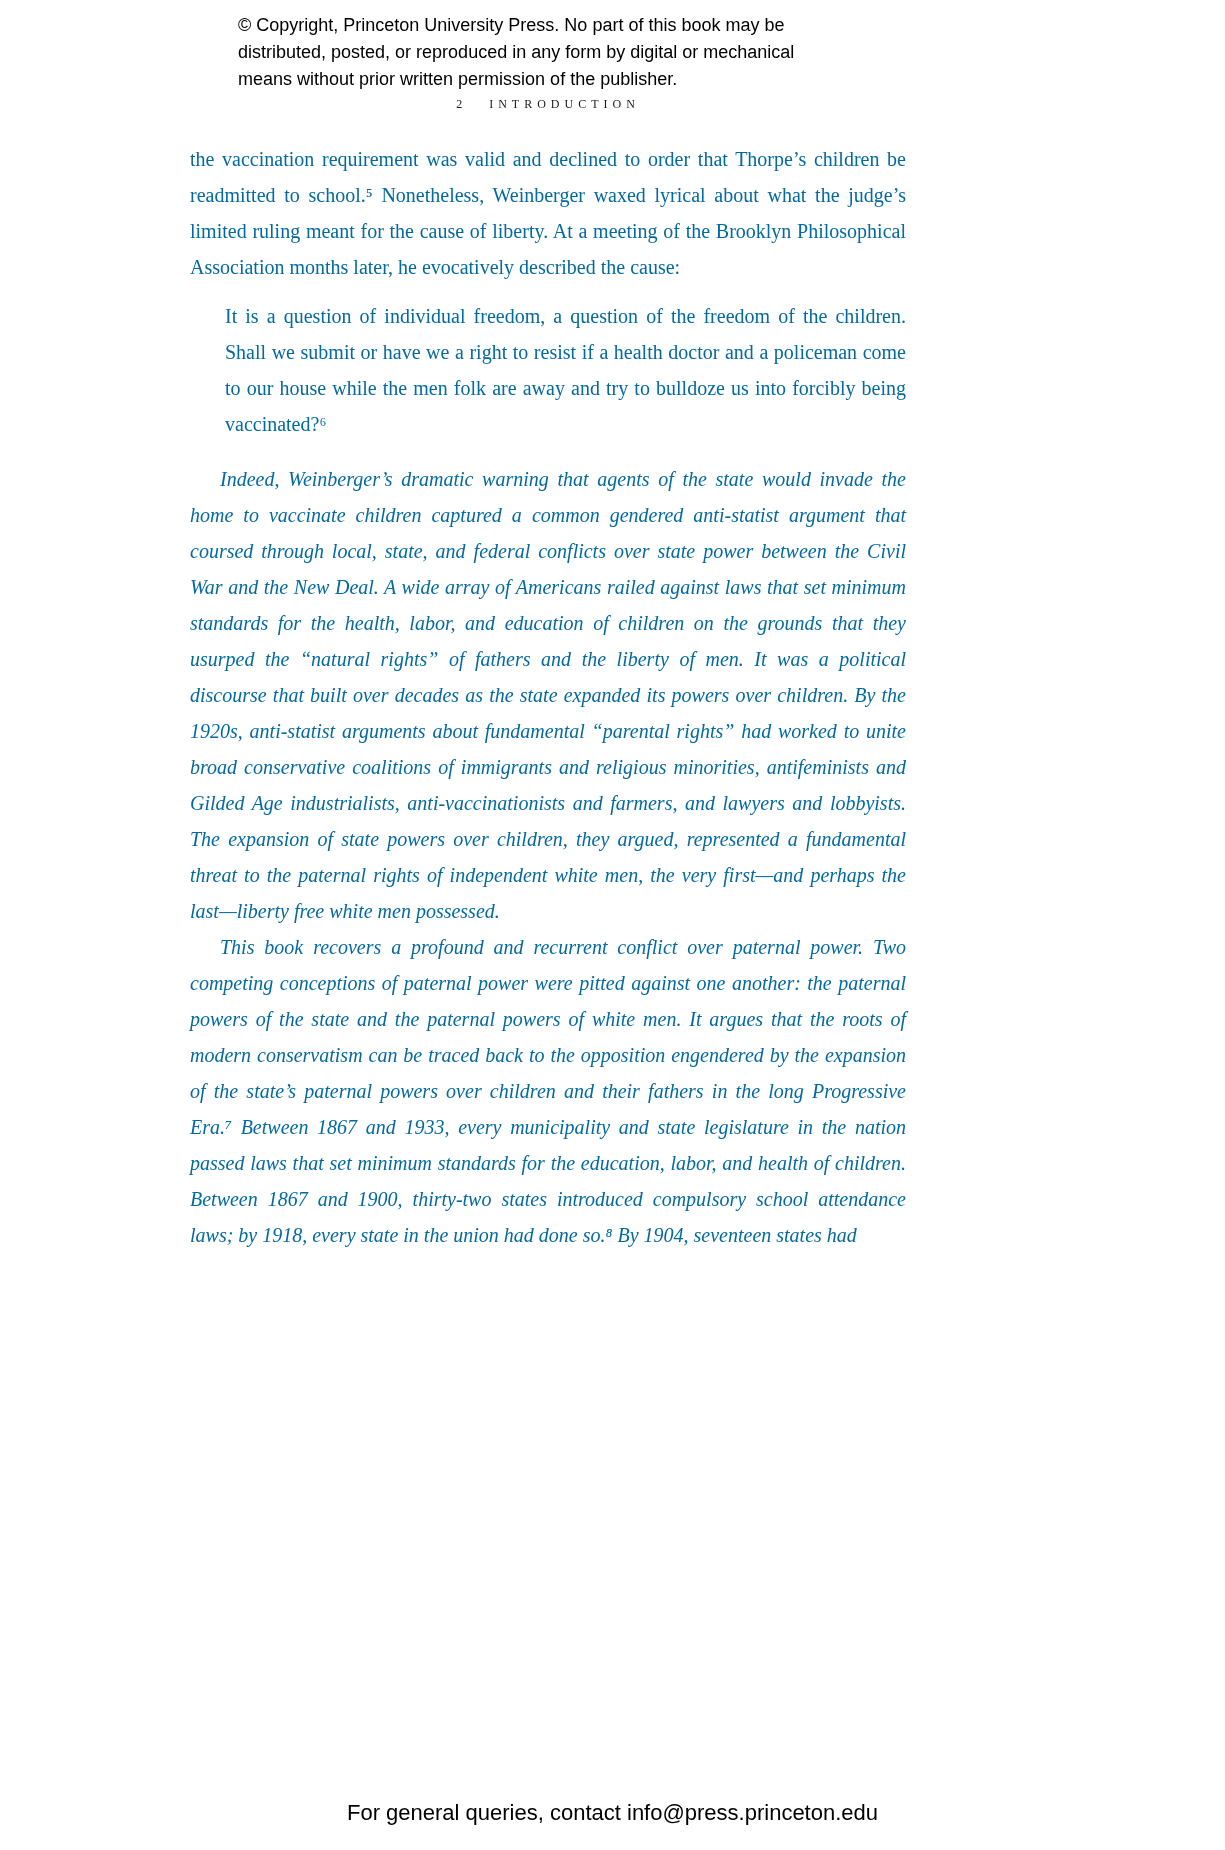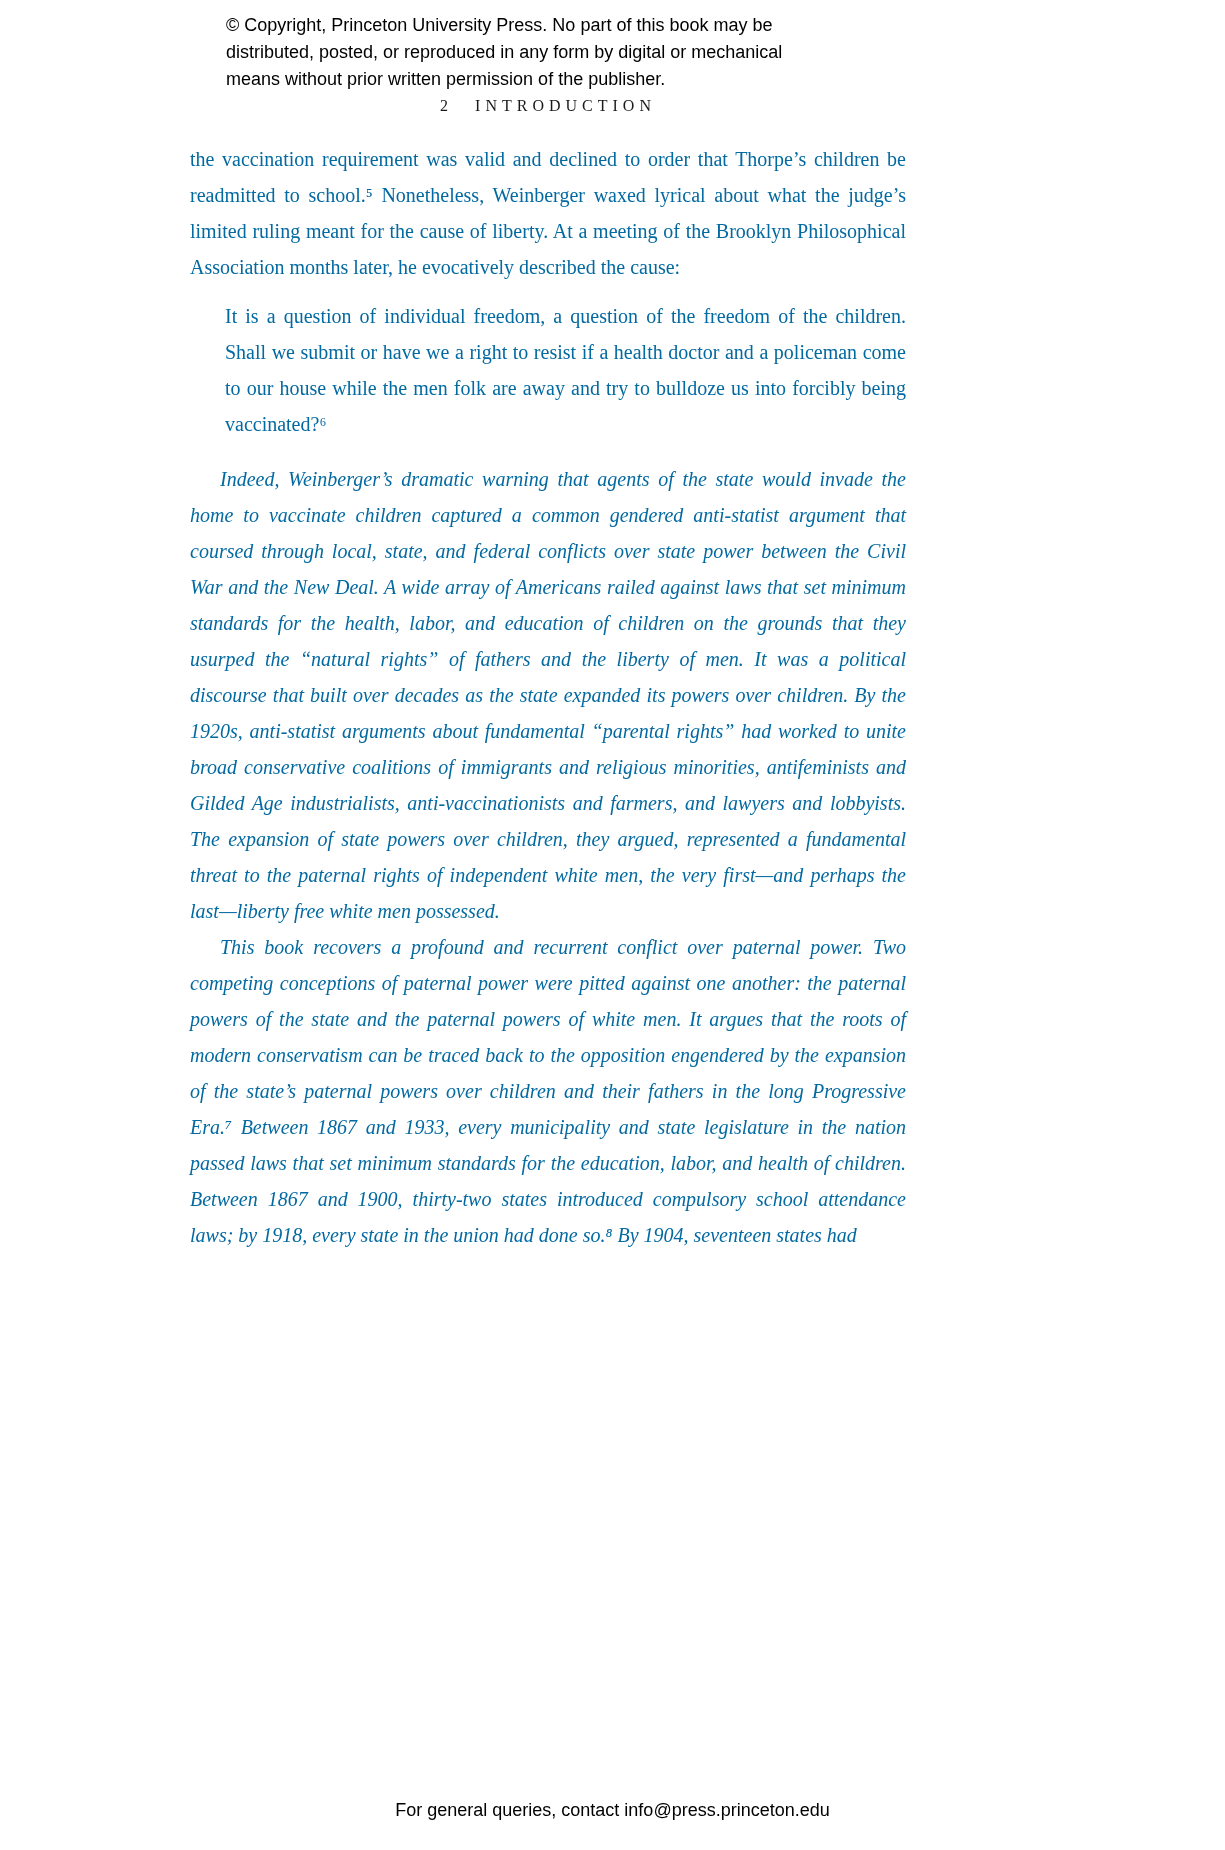--- a/index.html
+++ b/index.html
@@ -11,35 +11,35 @@
     position: relative;
     width: 1225px;
     height: 1850px;
     background: #ffffff;
     overflow: hidden;
     font-family: "Liberation Serif", "DejaVu Serif", serif;
     color: #1a1a1a;
   }
   .copyright {
     position: absolute;
-    left: 226px;
+    left: 238px;
     top: 12px;
     font-family: "Liberation Sans", "DejaVu Sans", sans-serif;
     font-size: 18px;
     line-height: 27px;
     color: #000000;
     white-space: nowrap;
   }
   .running-head {
     position: absolute;
     left: 190px;
     top: 97px;
     width: 716px;
     text-align: center;
-    font-size: 16px;
+    font-size: 12px;
     color: #1a1a1a;
   }
   .running-head .pagenum {
     margin-right: 26px;
     letter-spacing: 1px;
   }
   .running-head .rtitle {
     letter-spacing: 5px;
   }
   .body-text {
@@ -63,21 +63,21 @@
   .quote {
     margin: 13px 0 19px 35px;
   }
   .footer {
     position: absolute;
     left: 0;
     top: 1800px;
     width: 100%;
     text-align: center;
     font-family: "Liberation Sans", "DejaVu Sans", sans-serif;
-    font-size: 18px;
+    font-size: 22px;
     color: #000000;
   }
 </style>
 </head>
 <body>
 
 <div class="page">
 
   <div class="copyright">
     <div>© Copyright, Princeton University Press. No part of this book may be</div>

